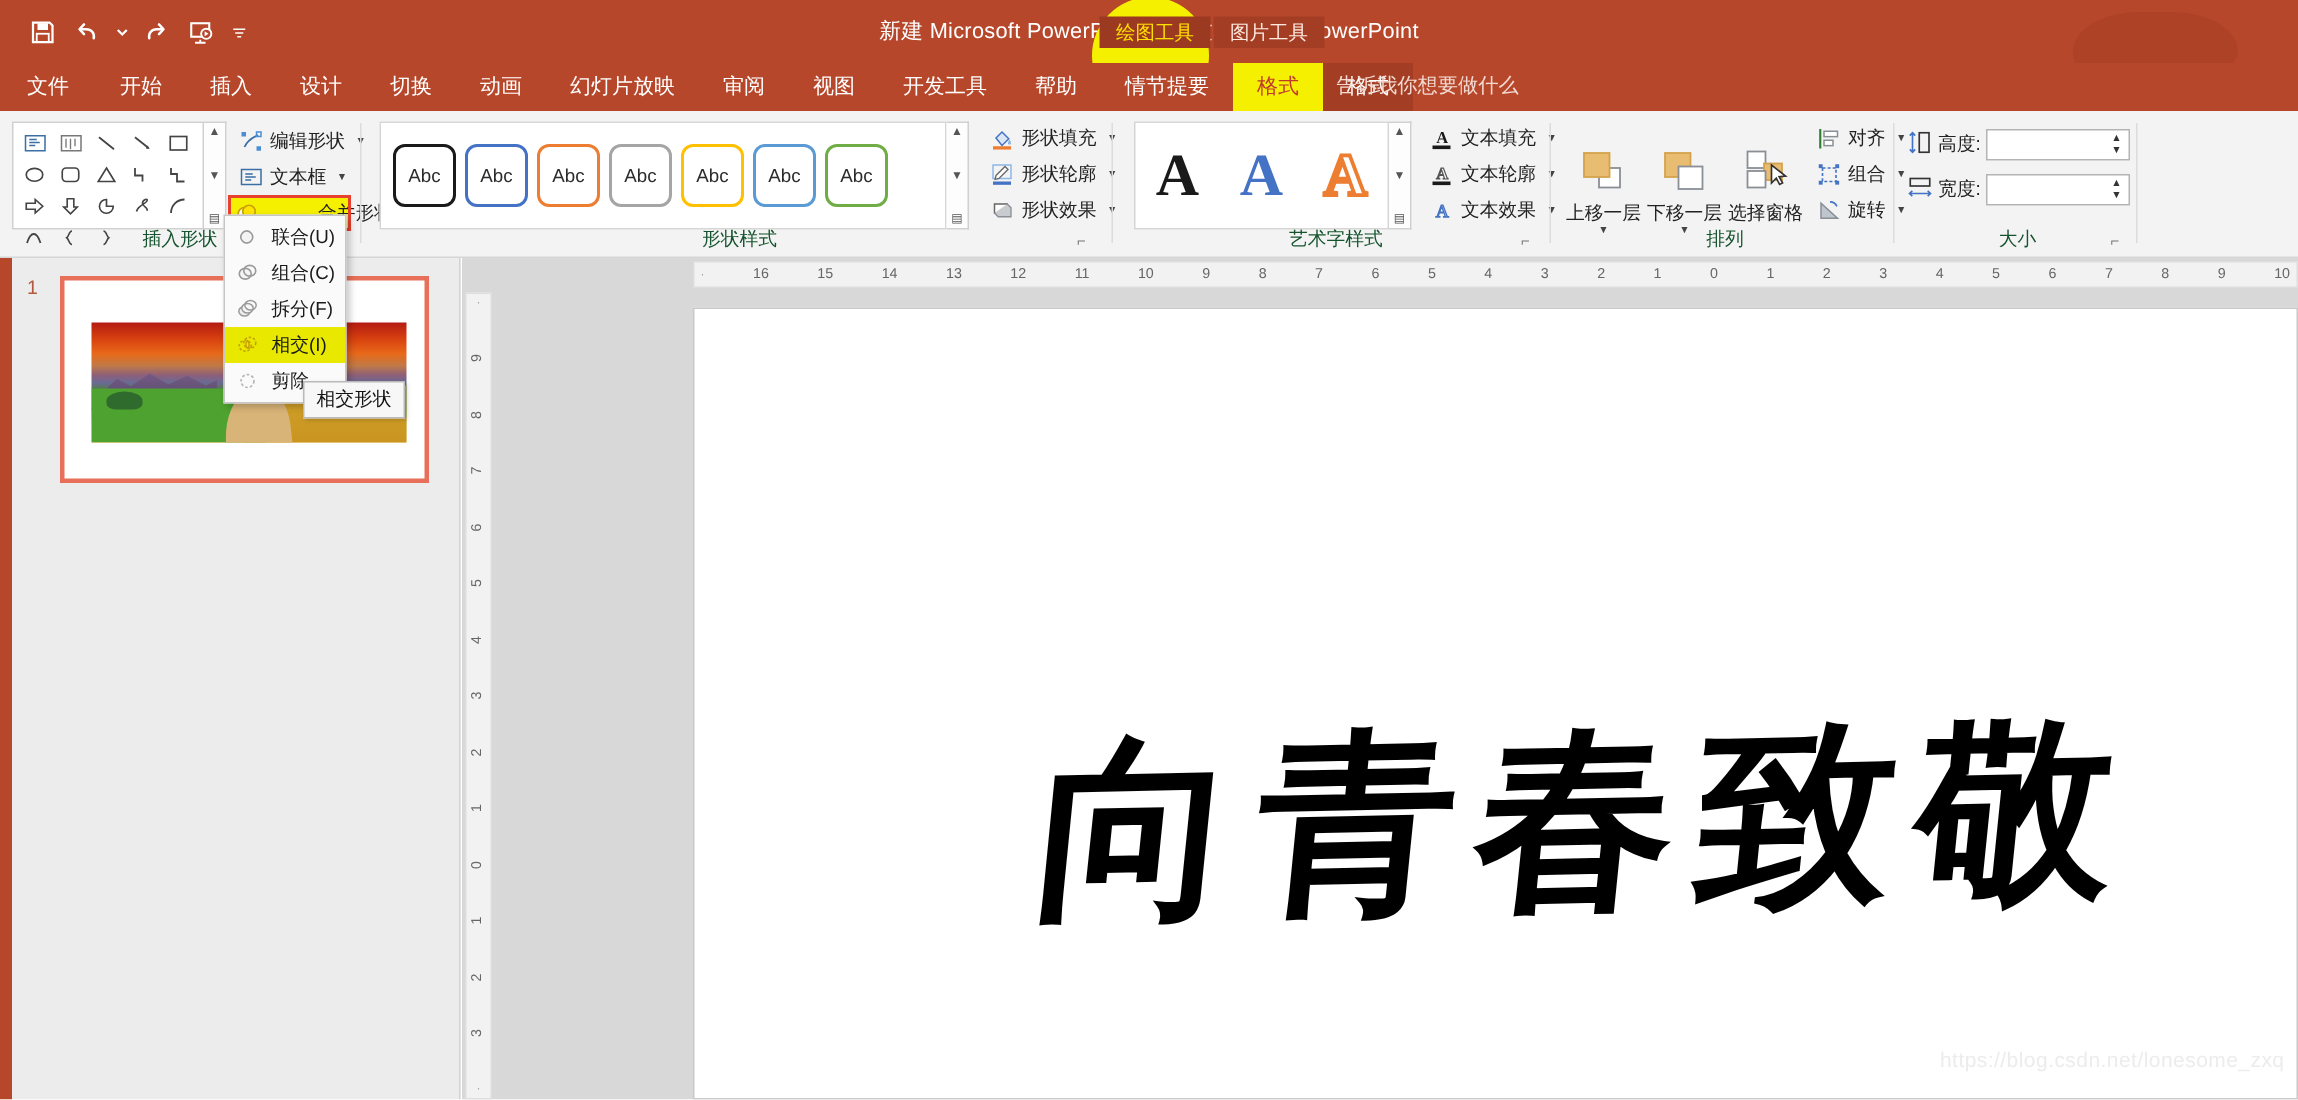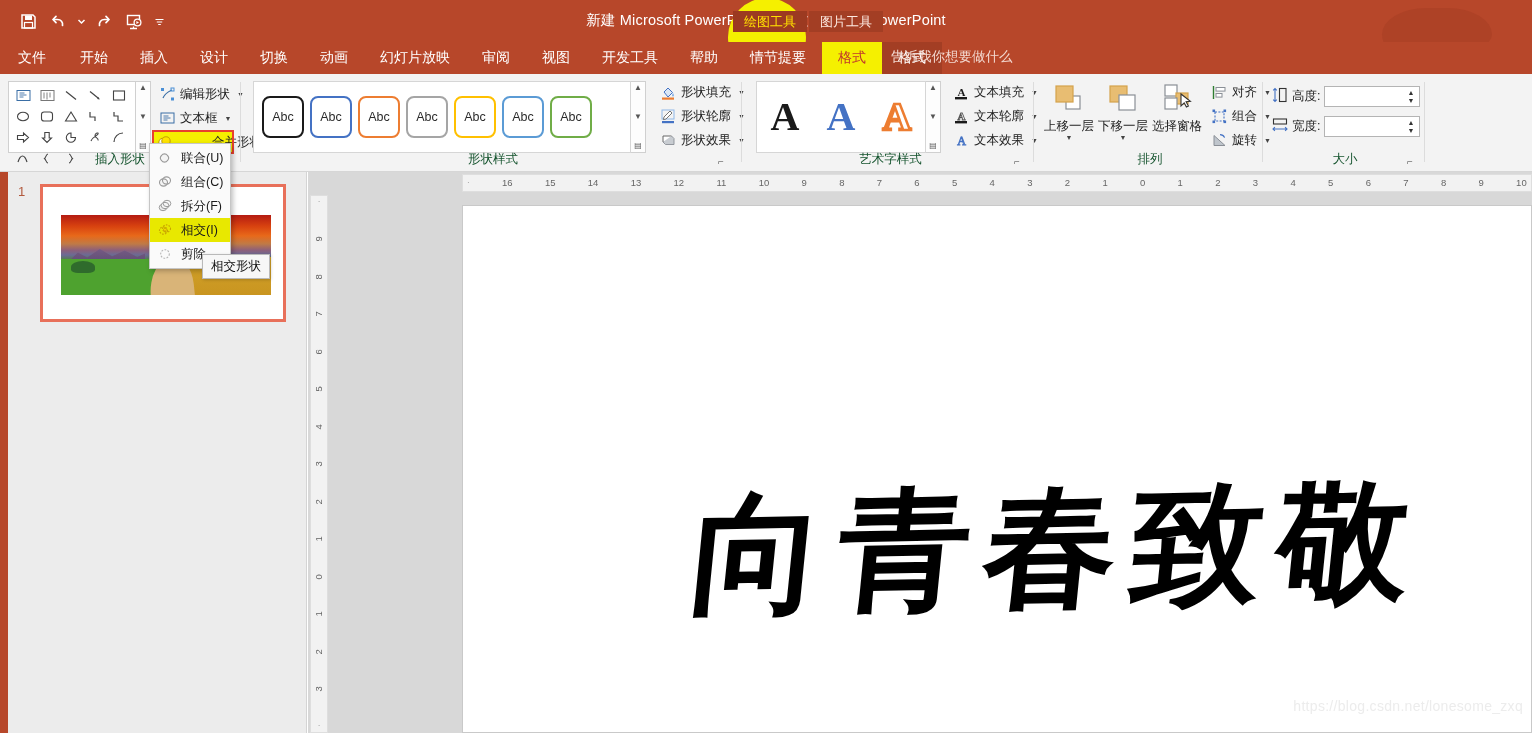--- a/index.html
+++ b/index.html
@@ -144,21 +144,21 @@
     position: absolute; left: 8px; top: 7px; width: 170px; height: 72px;
     border: 1px solid #d6d6d6; background: #fff;
     display: flex; align-items: center; justify-content: space-around;
   }
   .wa {
     font-size: 40px; line-height: 1; font-family: "Liberation Serif", serif; font-weight: bold;
   }
 
   
   .arr-btn {
-    position: absolute; top: 4px; width: 50px; text-align: center;
+    position: absolute; top: 20px; width: 50px; text-align: center;
     font-size: 12.5px; color: #222;
   }
   .arr-ico { height: 40px; display: flex; align-items: center; justify-content: center; }
   .arr-caret { font-size: 7px; color: #444; margin-top: -1px; }
 
   
   .size-row { position: absolute; display: flex; align-items: center; gap: 4px; font-size: 12.5px; color: #222; }
   .spin {
     width: 96px; height: 21px; border: 1px solid #b4b4b4; background: #fff;
     display: flex; align-items: center; justify-content: flex-end; padding-right: 2px;

